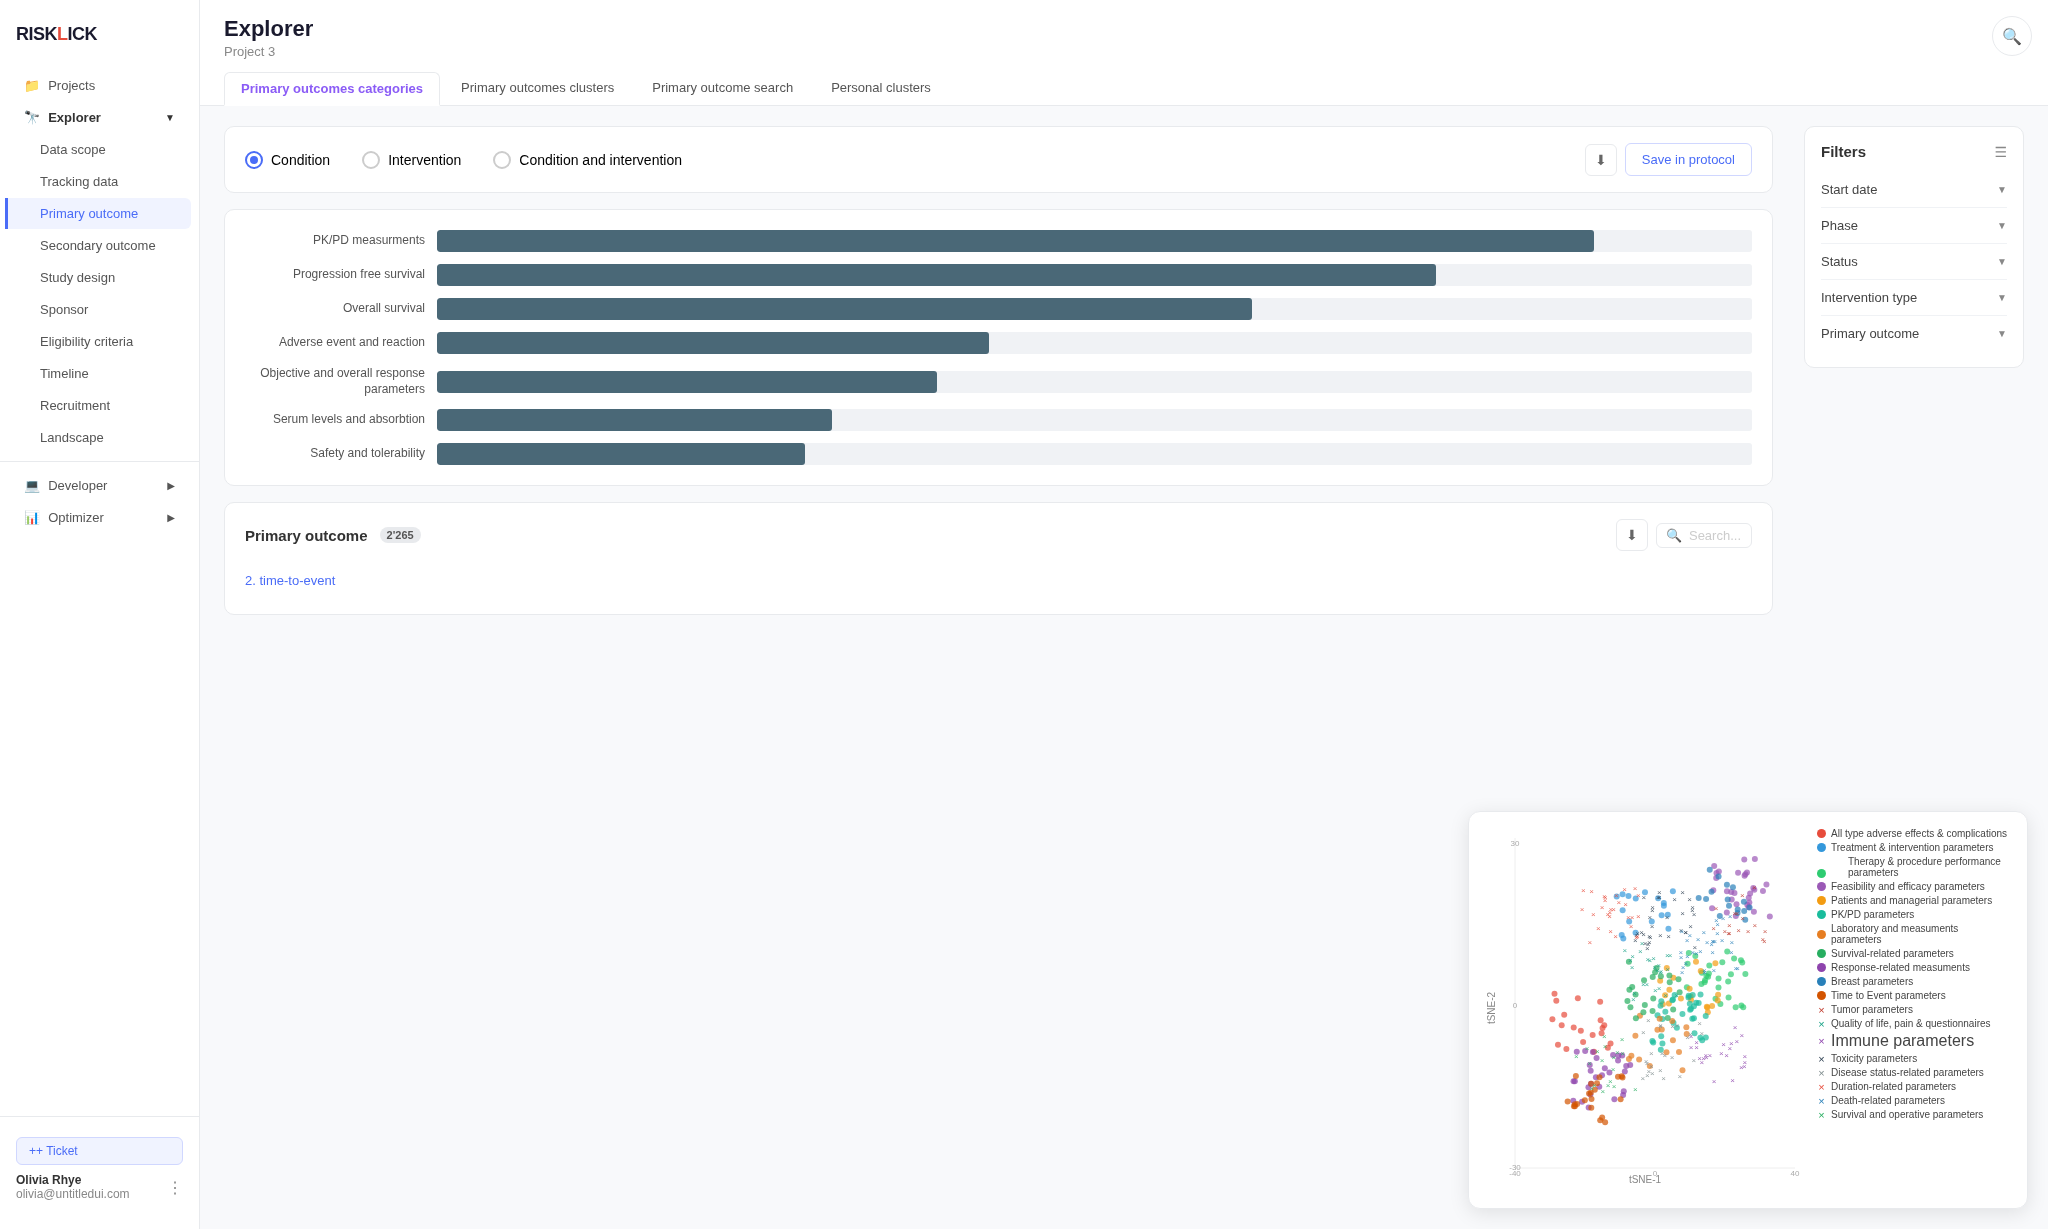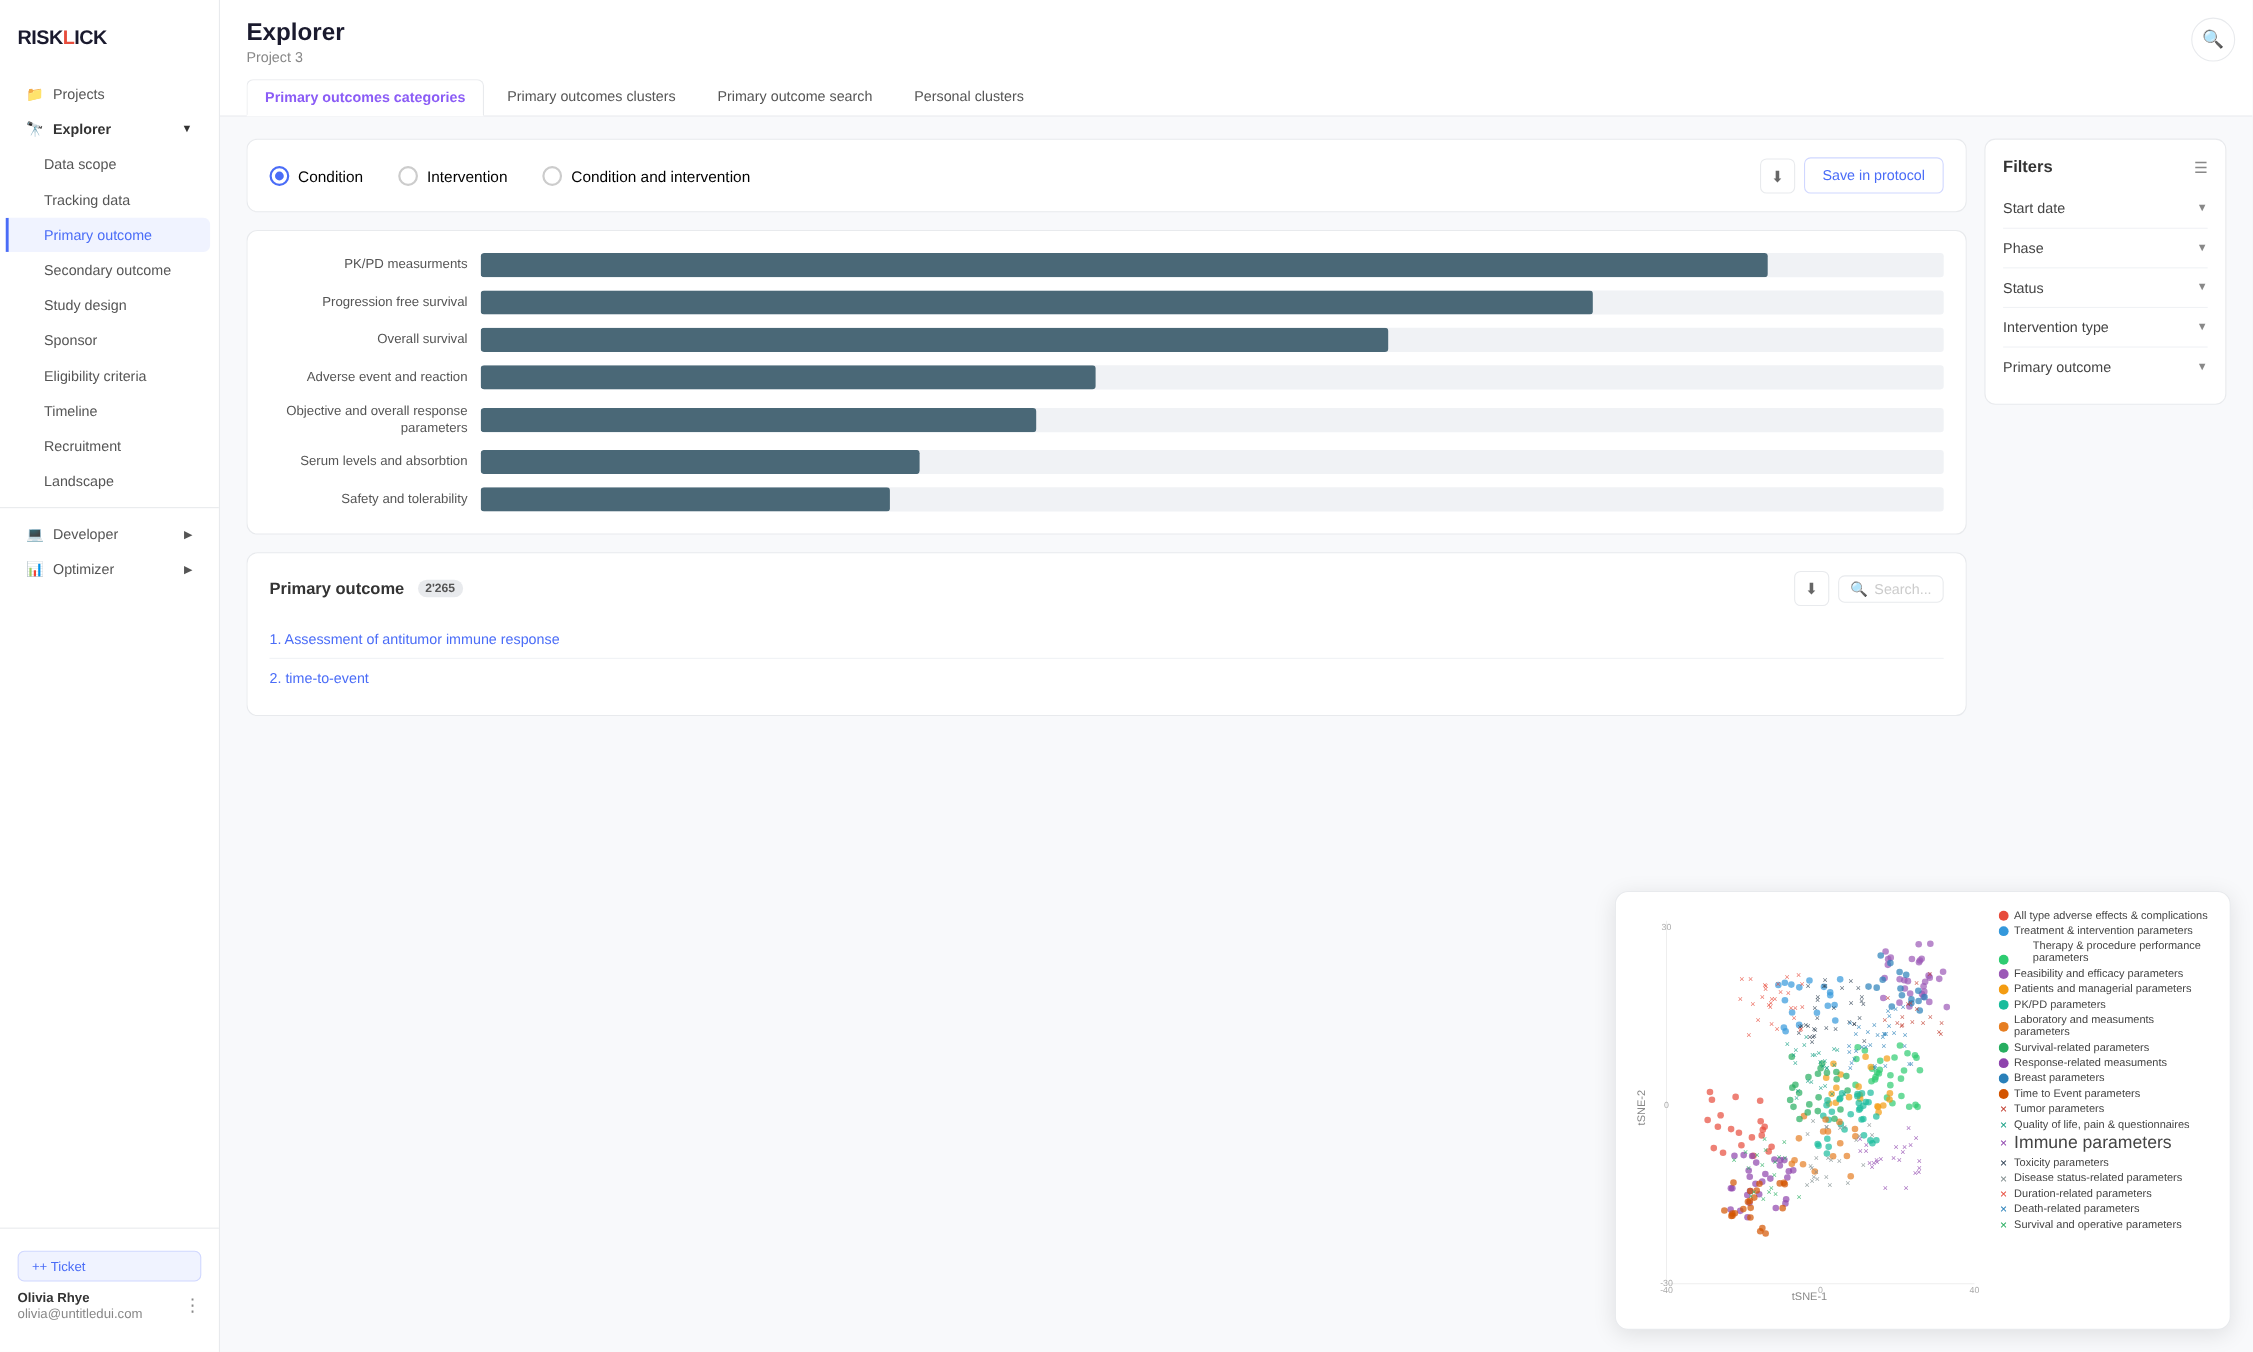--- a/index.html
+++ b/index.html
@@ -98,21 +98,21 @@
       border-color: #e8eaed;
       border-bottom: 2px solid #fff;
       position: relative;
       bottom: -1px;
     }
 
     .content-area {
       flex: 1;
       display: flex;
       padding: 20px 24px;
-      gap: 16px;
+      gap: 31px;
       overflow: hidden;
     }
 
     .main-panel {
       flex: 1;
       display: flex;
       flex-direction: column;
       gap: 16px;
       overflow-y: auto;
       min-width: 0;
@@ -435,21 +435,20 @@
           <span class="count-badge">2'265</span>
           <div style="margin-left:auto; display:flex; gap:8px; align-items:center;">
             <div class="icon-btn">⬇</div>
             <div class="search-input-box">
               <span>🔍</span>
               <span style="color:#ccc;">Search...</span>
             </div>
           </div>
         </div>
         <ol class="outcome-list" id="outcome-list">
-            <li class="outcome-item">1. Assessment of antitumor immune response</li>
             <li class="outcome-item">2. time-to-event</li>
           </ol>
       </div>
 
     </div>
 
     <div class="right-panel">
       <div class="filters-panel">
         <div class="filters-header">
           <span class="filters-title">Filters</span>

